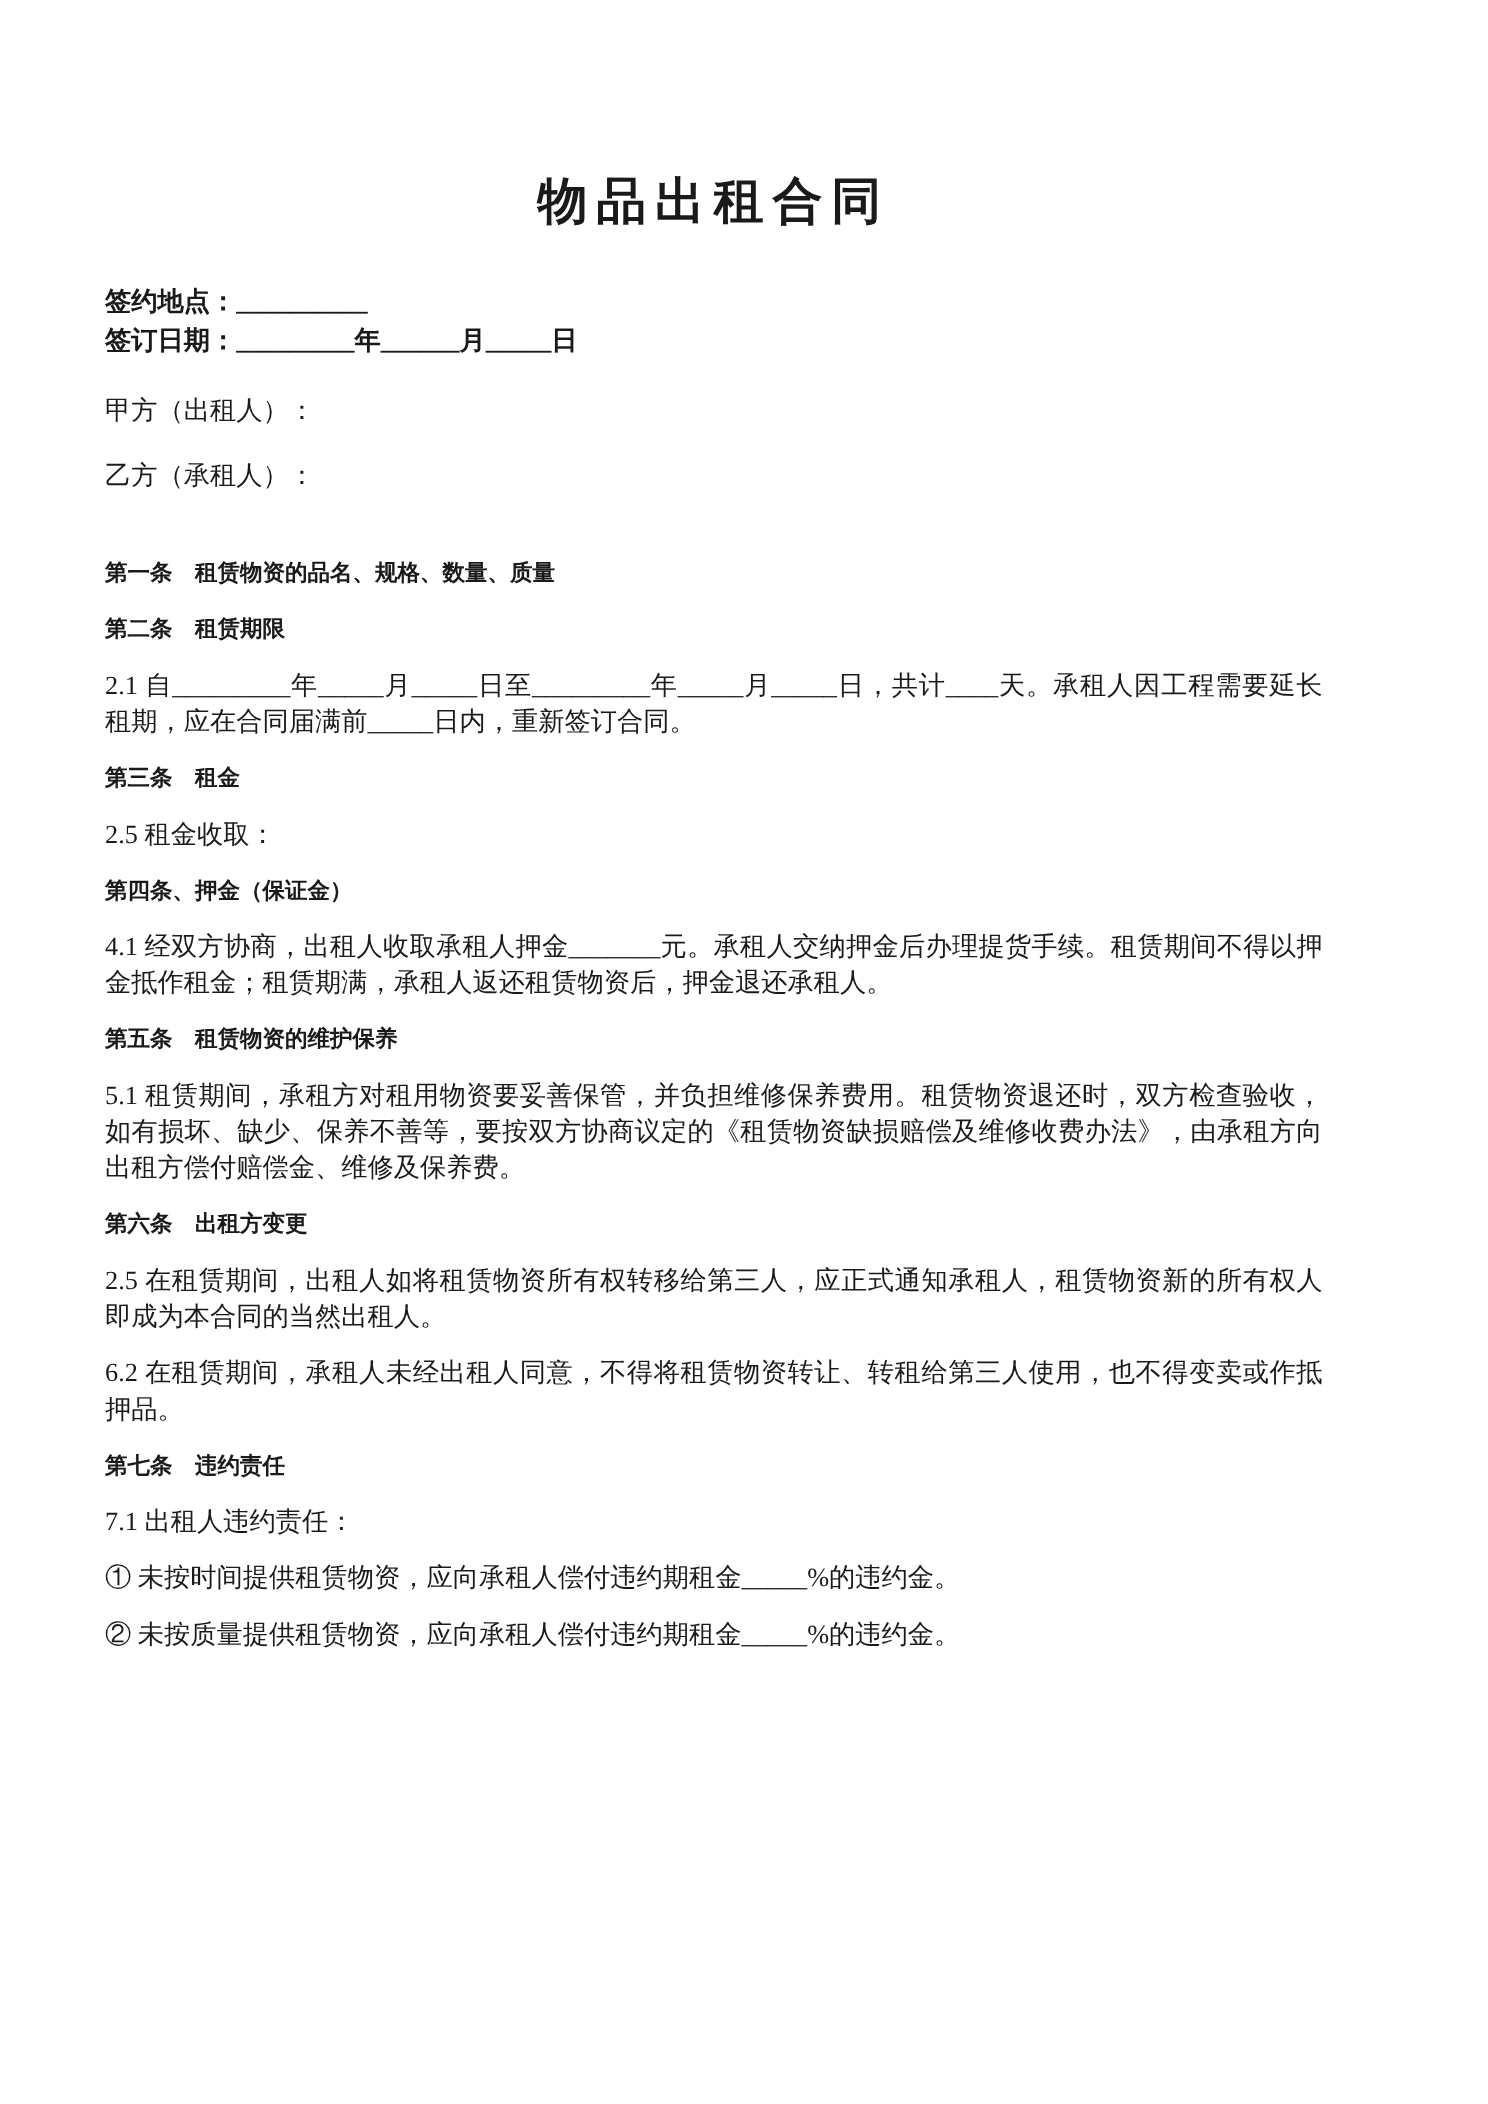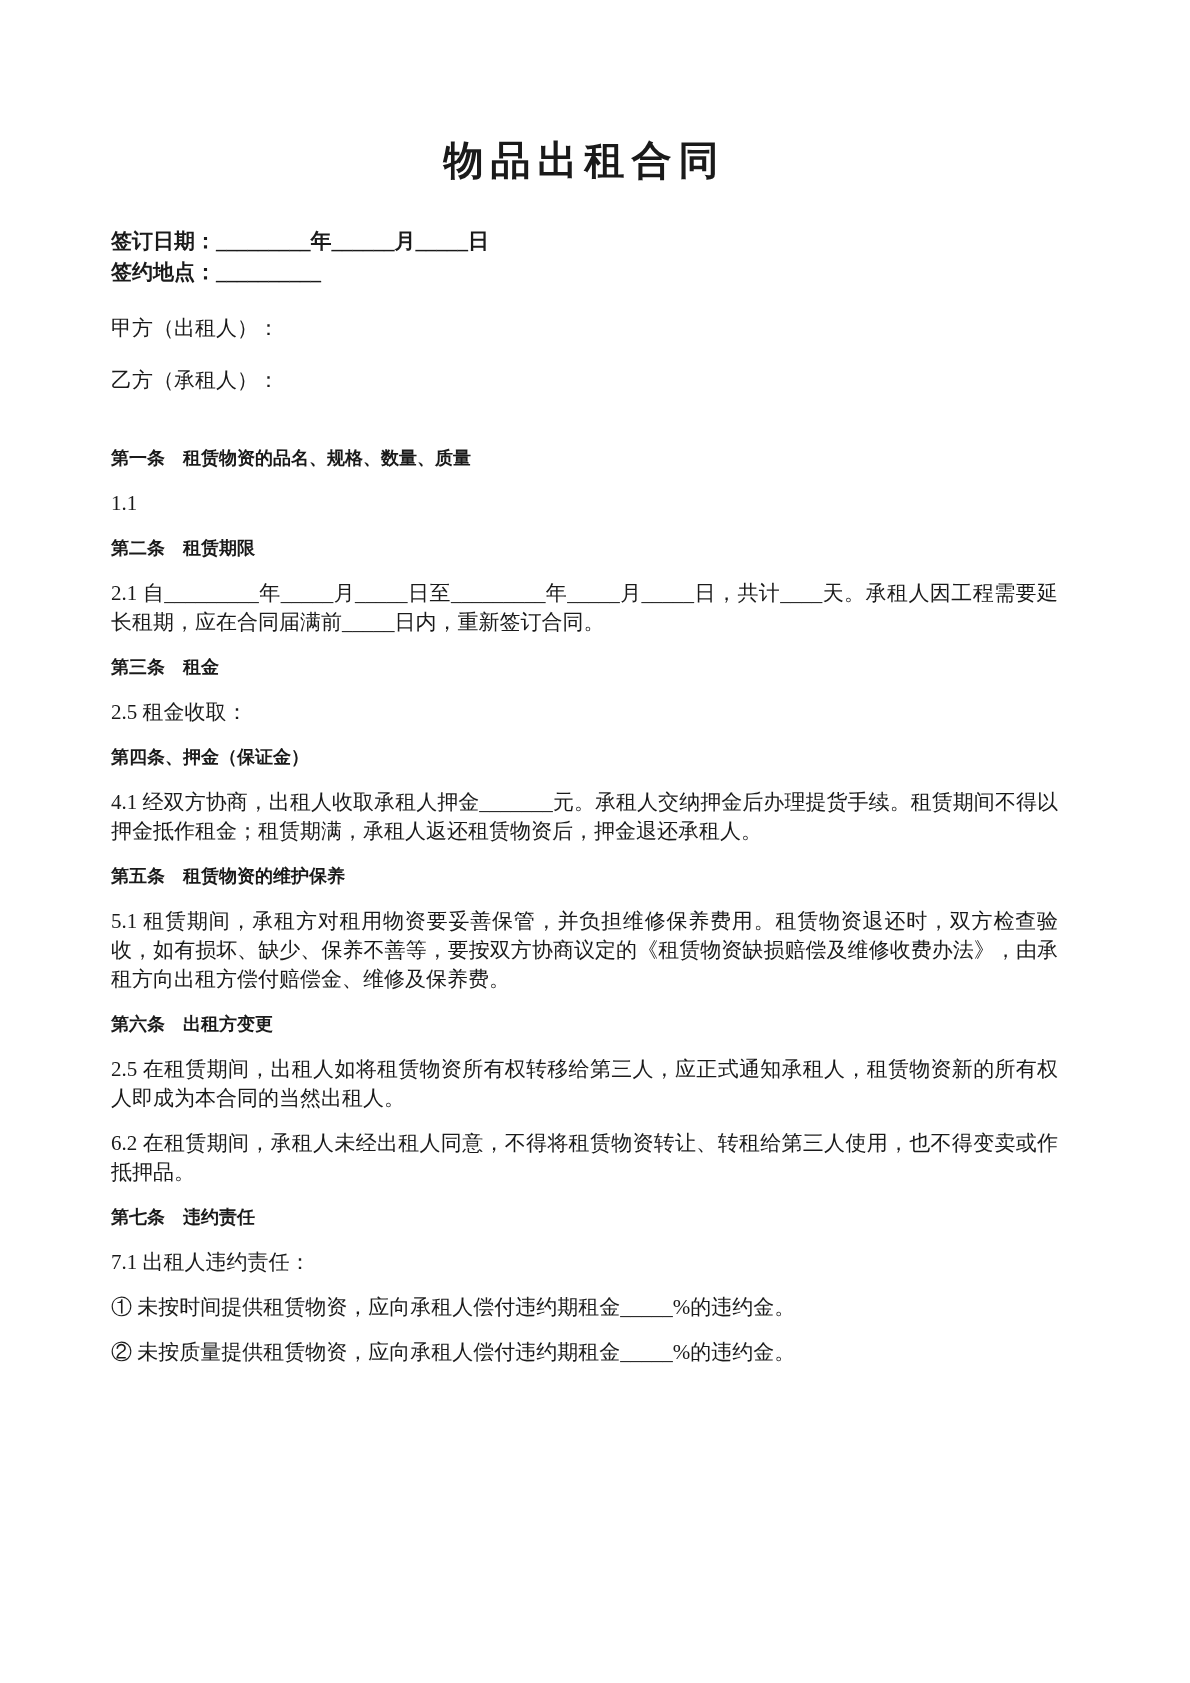--- a/index.html
+++ b/index.html
@@ -10,21 +10,21 @@
   .page {
     position: relative;
     width: 1190px;
     height: 1388px;
     margin: 0 auto;
     background: #ffffff;
     color: #1a1a1a;
     font-family: "Liberation Serif", "DejaVu Serif", serif;
     font-size: 21px;
     box-sizing: border-box;
-    padding: 136px 132px 0 111px;
+    padding: 136px 132px 0 84px;
     overflow: hidden;
   }
   .title {
     font-size: 40px;
     font-weight: bold;
     text-align: center;
     letter-spacing: 7px;
     line-height: 50px;
     margin: 0 0 40px 0;
   }
@@ -66,29 +66,28 @@
     color: #0f172a;
   }
 </style>
 </head>
 <body>
 
 <div class="page">
 
   <h1 class="title">物品出租合同</h1>
 
+  <p class="meta">签约地点：__________</p>
   <p class="meta">签订日期：_________年______月_____日</p>
-  <p class="meta">签约地点：__________</p>
 
   <p class="party party-a">甲方（出租人）：</p>
   <p class="party party-b">乙方（承租人）：</p>
 
 
   <h2 class="heading heading-first">第一条　租赁物资的品名、规格、数量、质量</h2>
-  <p class="para clause">1.1</p>
 
   <h2 class="heading">第二条　租赁期限</h2>
   <p class="para clause">2.1 自_________年_____月_____日至_________年_____月_____日，共计____天。承租人因工程需要延长租期，应在合同届满前_____日内，重新签订合同。</p>
 
   <h2 class="heading">第三条　租金</h2>
   <p class="para clause">2.5 租金收取：</p>
 
   <h2 class="heading">第四条、押金（保证金）</h2>
   <p class="para clause">4.1 经双方协商，出租人收取承租人押金_______元。承租人交纳押金后办理提货手续。租赁期间不得以押金抵作租金；租赁期满，承租人返还租赁物资后，押金退还承租人。</p>
 

